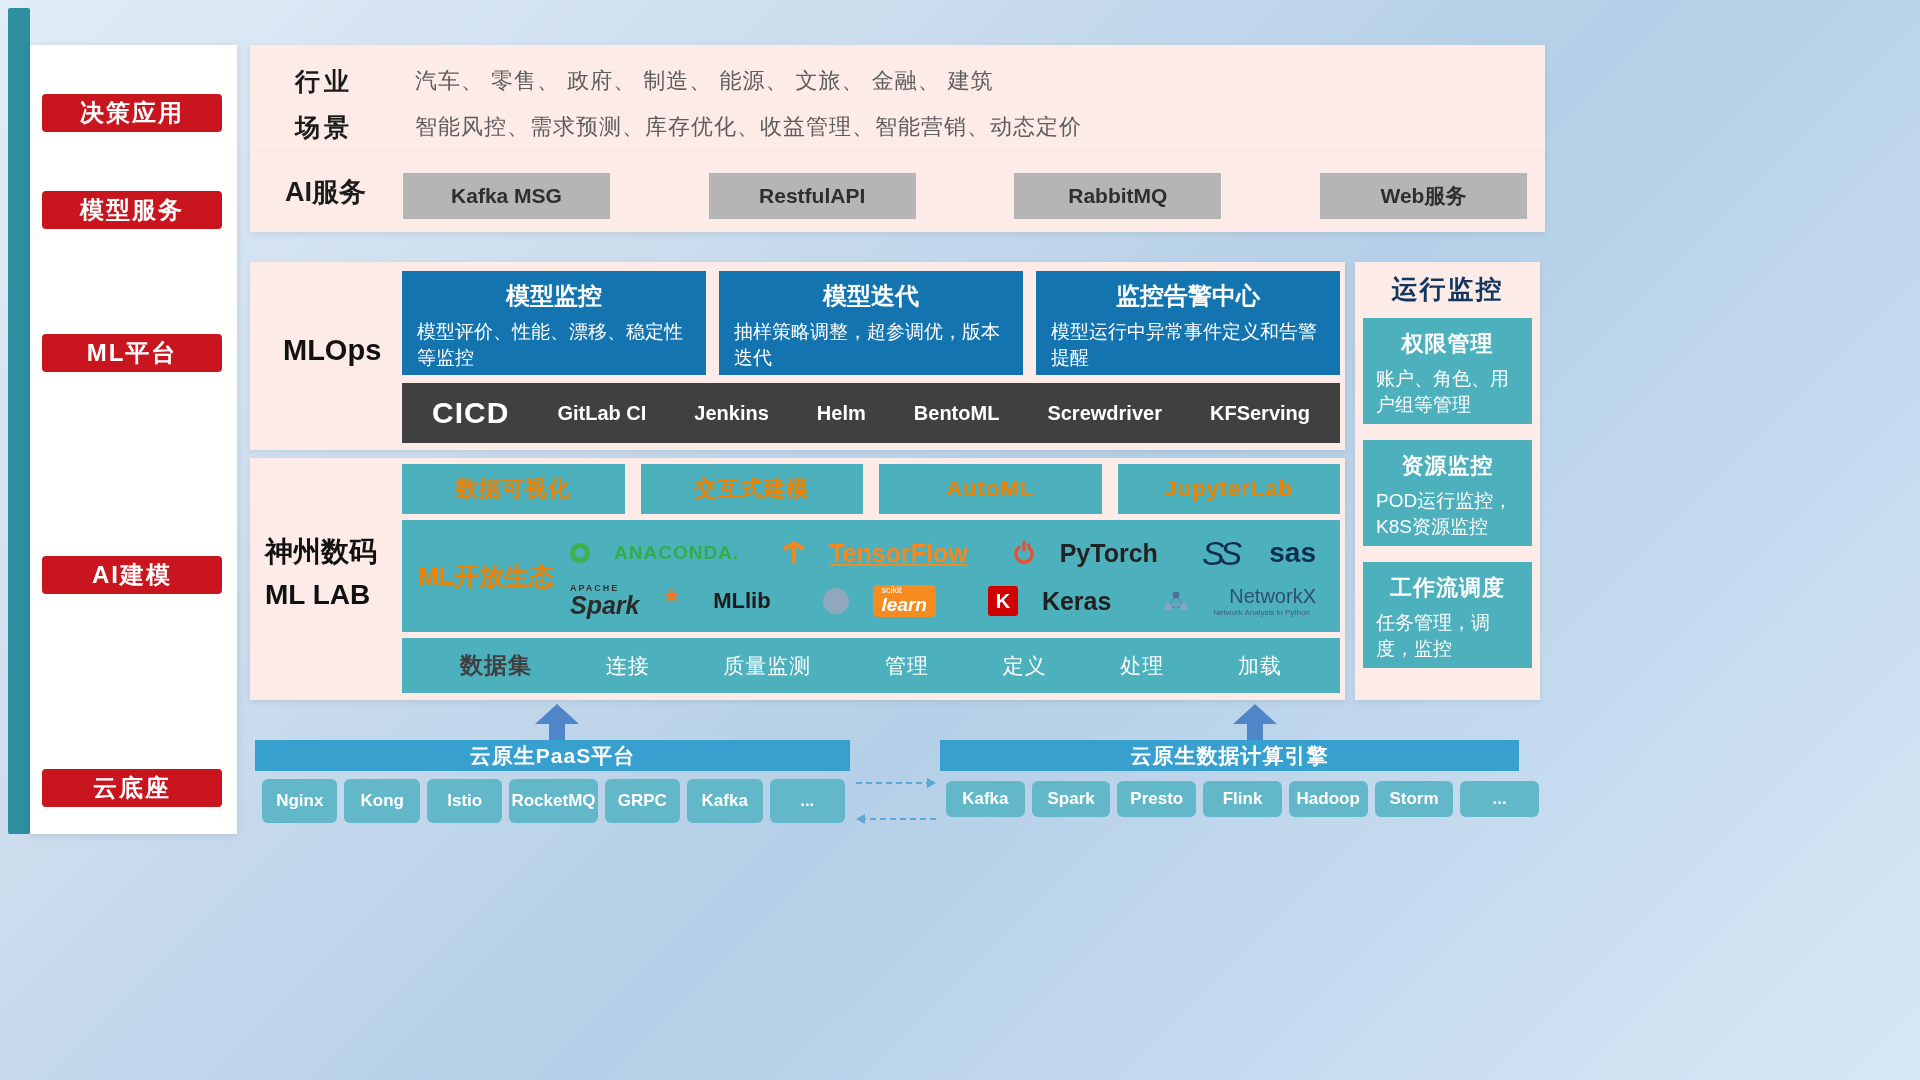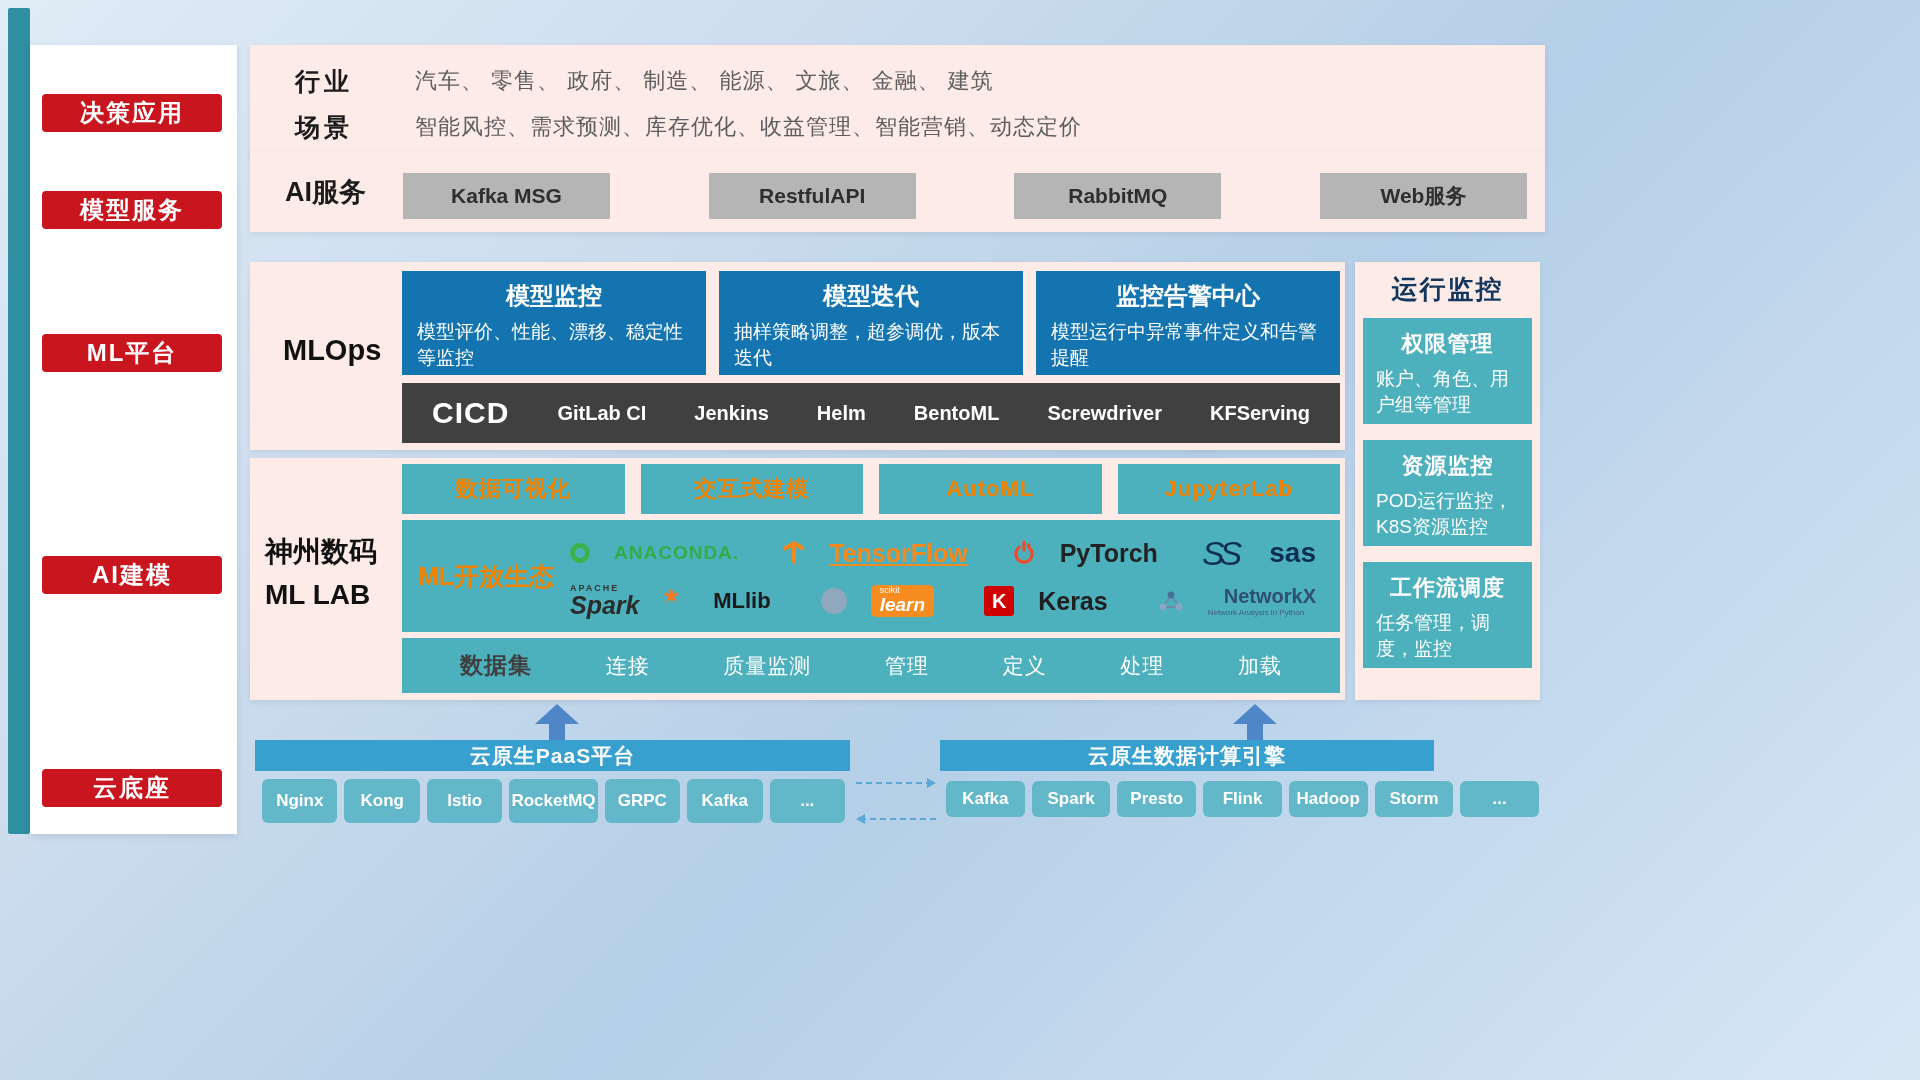--- a/index.html
+++ b/index.html
@@ -63,21 +63,21 @@
   .spark-star{color:#ef7a2a;font-size:22px;margin:-10px 2px 0 -2px;}
   .mllib-text{font-size:22px;font-weight:700;color:#1b1b1b;margin-left:6px;}
   .scikit-circle{width:26px;height:26px;border-radius:50%;background:#8fa8bd;}
   .scikit-badge{background:#f68b1f;border-radius:5px;padding:1px 9px 3px 9px;display:flex;flex-direction:column;line-height:1;}
   .scikit-top{font-size:9px;color:#fff;}
   .scikit-learn{font-size:19px;color:#fff;font-weight:700;font-style:italic;}
   .keras-k{width:30px;height:30px;background:#d00000;color:#fff;font-size:20px;font-weight:800;
     display:flex;align-items:center;justify-content:center;border-radius:3px;}
   .keras-text{font-size:25px;font-weight:700;color:#1f1f1f;}
   .nx-stack{display:flex;flex-direction:column;line-height:1.15;}
-  .nx-text{font-size:20px;font-weight:700;color:#2e4f72;margin-left:16px;}
+  .nx-text{font-size:20px;font-weight:400;color:#2e4f72;margin-left:16px;}
   .nx-sub{font-size:8px;color:#44607c;}
   .dataset-bar{position:absolute;left:152px;top:180px;width:938px;height:55px;background:#4db0bd;
     display:flex;align-items:center;justify-content:space-between;padding:0 58px;}
   .ds-label{color:#404040;font-size:23px;font-weight:800;letter-spacing:1px;}
   .ds-item{color:#fff;font-size:21px;letter-spacing:1px;}
   
   .mon-title{position:absolute;top:10px;left:0;width:100%;text-align:center;
     font-size:26px;font-weight:800;color:#12365e;letter-spacing:2px;}
   .mon-card{position:absolute;left:8px;width:169px;height:106px;background:#4db0bd;color:#fff;}
   .mon-card .mc-title{text-align:center;font-size:22px;font-weight:800;margin-top:11px;letter-spacing:1px;}
@@ -276,21 +276,21 @@
   <div class="chip-row" style="left:262px;top:779px;width:583px;height:44px">
     <button class="chip">Nginx</button>
     <button class="chip">Kong</button>
     <button class="chip">Istio</button>
     <button class="chip">RocketMQ</button>
     <button class="chip">GRPC</button>
     <button class="chip">Kafka</button>
     <button class="chip">...</button>
   </div>
 
-  <div class="cloud-bar" style="left:940px;top:740px;width:494px">云原生数据计算引擎</div>
+  <div class="cloud-bar" style="left:940px;top:740px;width:579px">云原生数据计算引擎</div>
   <div class="chip-row" style="left:946px;top:781px;width:593px;height:36px">
     <button class="chip">Kafka</button>
     <button class="chip">Spark</button>
     <button class="chip">Presto</button>
     <button class="chip">Flink</button>
     <button class="chip">Hadoop</button>
     <button class="chip">Storm</button>
     <button class="chip">...</button>
   </div>
 

